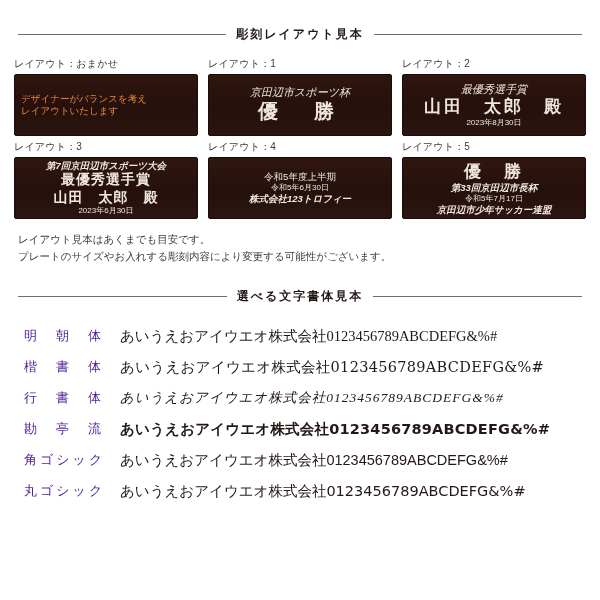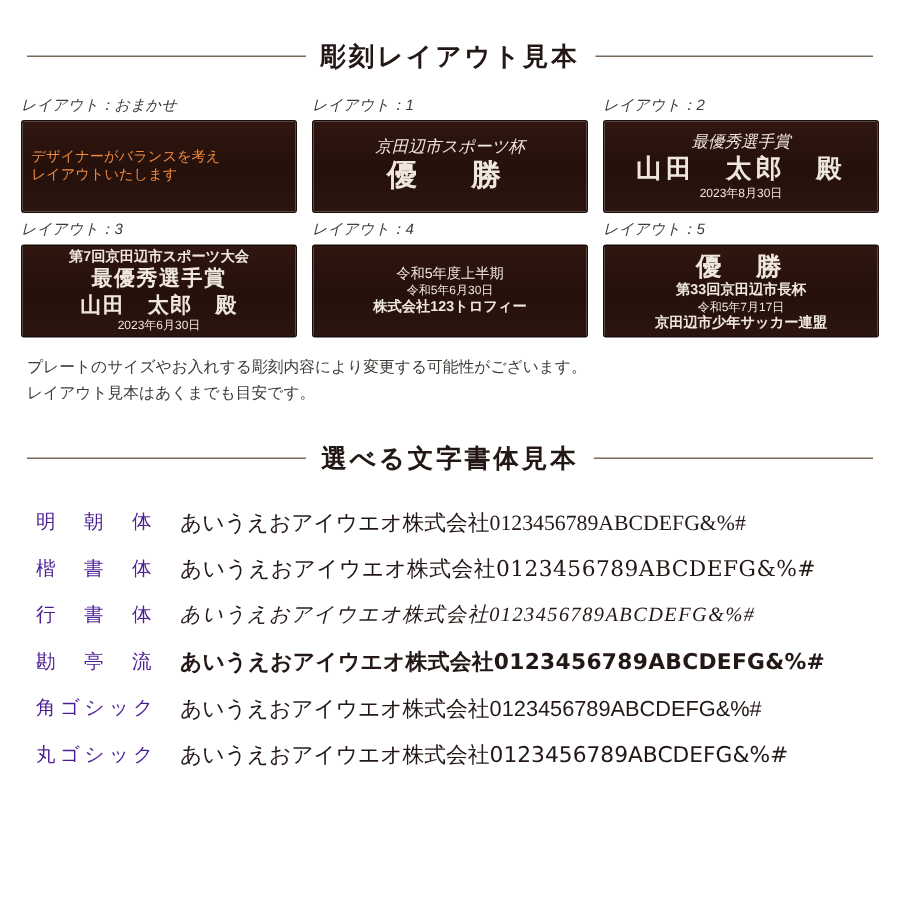--- a/index.html
+++ b/index.html
@@ -30,21 +30,21 @@
     padding: 0 4px;
     margin-top: 22px;
   }
   .section-head .rule {
     flex: 1 1 auto;
     height: 1px;
     background: #7a6a5a;
   }
   .section-head .title {
     flex: 0 0 auto;
-    font-size: 17px;
+    font-size: 12px;
     letter-spacing: 2px;
     font-weight: 700;
     color: #231815;
     white-space: nowrap;
     text-align: right;
   }
 
   
   .grid {
     display: grid;
@@ -52,21 +52,20 @@
     column-gap: 10px;
     row-gap: 4px;
     margin-top: 14px;
   }
   .cell { }
   .cell-label {
     font-size: 10px;
     color: #3e3a36;
     margin-bottom: 3px;
     letter-spacing: 0.2px;
-    font-style: italic;
   }
   .plate {
     background: #2b1410;
     background: linear-gradient(180deg, #30160f 0%, #25100c 55%, #2c1511 100%);
     border: 1px solid #1a0c08;
     border-radius: 2px;
     height: 62px;
     display: flex;
     flex-direction: column;
     align-items: center;
@@ -77,21 +76,21 @@
     box-sizing: border-box;
     overflow: hidden;
   }
   .plate .ln { line-height: 1.25; white-space: nowrap; }
   .ln-xs  { font-size: 8px; }
   .ln-s   { font-size: 9.5px; }
   .ln-m   { font-size: 11px; font-style: italic; }
   .ln-l   { font-size: 14px; font-weight: 700; letter-spacing: 1px; }
   .ln-xl  { font-size: 20px; font-weight: 700; letter-spacing: 8px; }
   .ln-xxl { font-size: 17px; font-weight: 700; letter-spacing: 3px; }
-  .bold { font-weight: 700; }
+  .bold { font-weight: 700; font-style: italic; }
   .orange { color: #f08a3c; }
   .left { align-items: flex-start; text-align: left; }
 
   .note {
     margin-top: 12px;
     padding: 0 4px;
     font-size: 10.5px;
     color: #3e3a36;
     line-height: 1.65;
   }
@@ -188,22 +187,22 @@
         <div class="ln ln-xxl">優　勝</div>
         <div class="ln ln-s bold">第33回京田辺市長杯</div>
         <div class="ln ln-xs">令和5年7月17日</div>
         <div class="ln ln-s bold">京田辺市少年サッカー連盟</div>
       </div>
     </div>
 
   </div>
 
   <div class="note">
+    <div>レイアウト見本はあくまでも目安です。</div>
     <div>プレートのサイズやお入れする彫刻内容により変更する可能性がございます。</div>
-    <div>レイアウト見本はあくまでも目安です。</div>
   </div>
 
   <div class="font-section">
     <div class="section-head">
       <span class="rule"></span>
       <span class="title">選べる文字書体見本</span>
       <span class="rule"></span>
     </div>
 
     <div class="font-rows">

